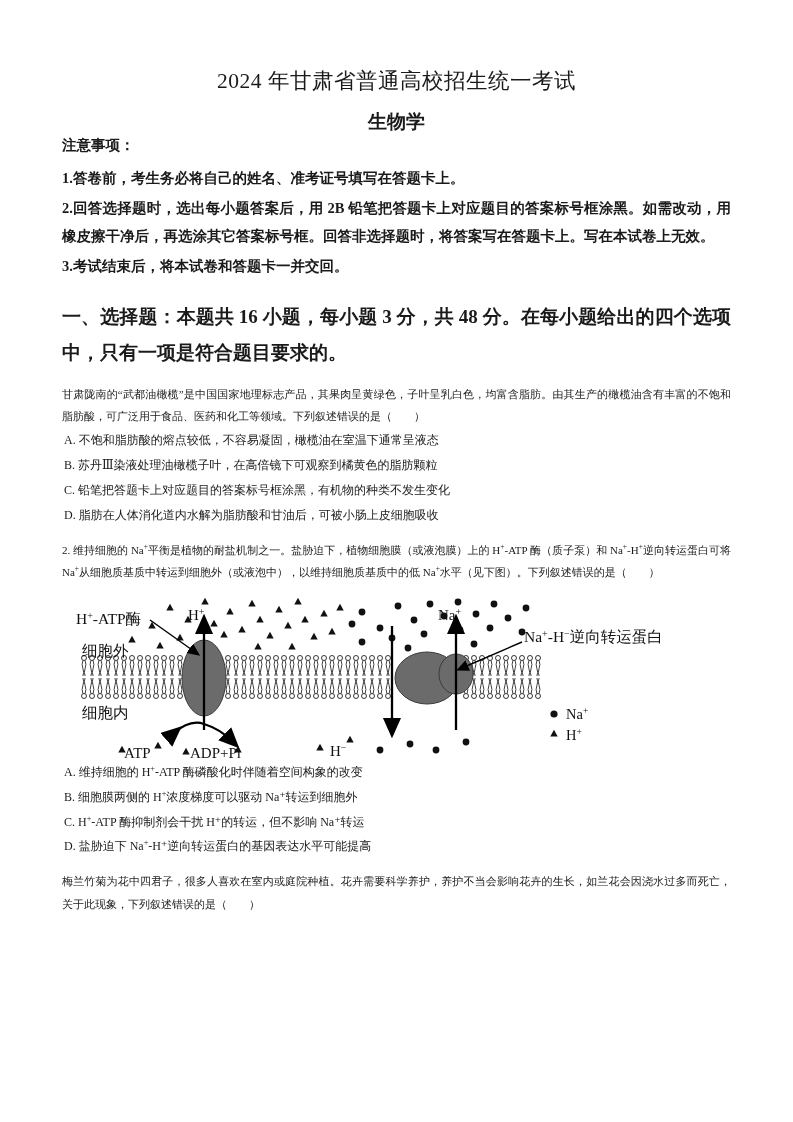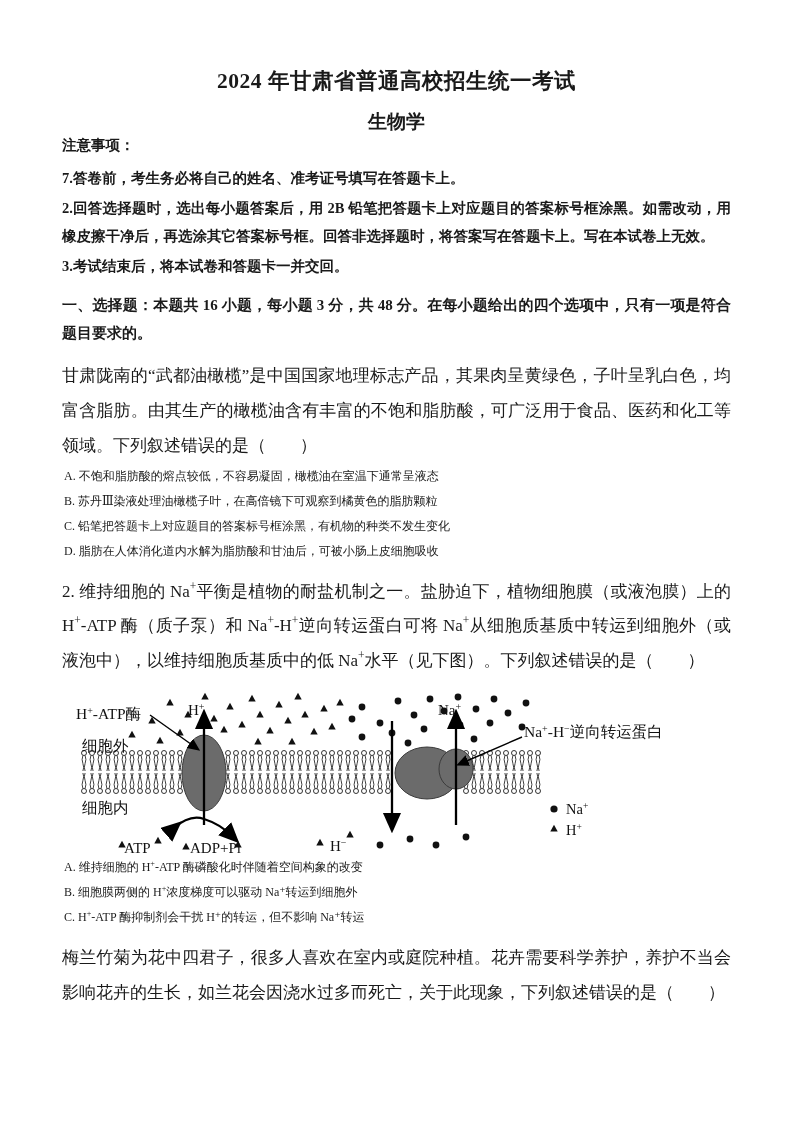--- a/index.html
+++ b/index.html
@@ -18,21 +18,21 @@
     width: 793px;
     height: 1122px;
     padding: 0 62px;
     position: relative;
   }
 
   
   .title-main {
     text-align: center;
     font-size: 21.5px;
-    font-weight: bold;
+    font-weight: normal;
     letter-spacing: 0.5px;
     margin-top: 68px;
     line-height: 1.3;
     font-family: "Liberation Serif", "DejaVu Serif", serif;
   }
   .title-sub {
     text-align: center;
     font-size: 19px;
     font-weight: bold;
     margin-top: 14px;
@@ -51,33 +51,33 @@
   .notice-item {
     font-size: 14.5px;
     font-weight: bold;
     line-height: 1.92;
     text-align: justify;
     margin-bottom: 2px;
   }
 
   
   .section-head {
-    font-size: 15px;
+    font-size: 19px;
     font-weight: bold;
     line-height: 1.92;
     text-align: justify;
-    margin-top: 10px;
+    margin-top: 18px;
   }
 
   
   .question {
     margin-top: 11px;
   }
   .q-stem {
-    font-size: 17px;
+    font-size: 11px;
     line-height: 2.05;
     text-align: justify;
     text-justify: inter-ideograph;
   }
   .q-option {
     font-size: 12px;
     line-height: 2.08;
     text-align: justify;
     padding-left: 2px;
   }
@@ -99,21 +99,21 @@
 </head>
 <body>
 
 <div class="page">
 
   <div class="title-main">2024 年甘肃省普通高校招生统一考试</div>
   <div class="title-sub">生物学</div>
 
   <div class="notice">
     <div class="notice-heading">注意事项：</div>
-    <div class="notice-item">7.答卷前，考生务必将自己的姓名、准考证号填写在答题卡上。</div>
+    <div class="notice-item">1.答卷前，考生务必将自己的姓名、准考证号填写在答题卡上。</div>
     <div class="notice-item">2.回答选择题时，选出每小题答案后，用 2B 铅笔把答题卡上对应题目的答案标号框涂黑。如需改动，用橡皮擦干净后，再选涂其它答案标号框。回答非选择题时，将答案写在答题卡上。写在本试卷上无效。</div>
     <div class="notice-item">3.考试结束后，将本试卷和答题卡一并交回。</div>
   </div>
 
   <div class="section-head">一、选择题：本题共 16 小题，每小题 3 分，共 48 分。在每小题给出的四个选项中，只有一项是符合题目要求的。</div>
 
   <div class="question">
     <div class="q-stem">甘肃陇南的“武都油橄榄”是中国国家地理标志产品，其果肉呈黄绿色，子叶呈乳白色，均富含脂肪。由其生产的橄榄油含有丰富的不饱和脂肪酸，可广泛用于食品、医药和化工等领域。下列叙述错误的是（　　）</div>
     <div class="q-option">A. 不饱和脂肪酸的熔点较低，不容易凝固，橄榄油在室温下通常呈液态</div>
     <div class="q-option">B. 苏丹Ⅲ染液处理油橄榄子叶，在高倍镜下可观察到橘黄色的脂肪颗粒</div>
@@ -342,19 +342,20 @@
           <text x="504" y="129" font-size="14.5">Na<tspan font-size="9.5" dy="-5">+</tspan></text>
           <use href="#tri" x="492" y="144"></use>
           <text x="504" y="150" font-size="14.5">H<tspan font-size="9.5" dy="-5">+</tspan></text>
         </g>
       </svg>
     </div>
 
     <div class="q-option"><span>A. 维持细胞的 H</span><sup class="sup">+</sup><span>-ATP 酶磷酸化时伴随着空间构象的改变</span></div>
     <div class="q-option"><span>B. 细胞膜两侧的 H</span><sup class="sup">+</sup><span>浓度梯度可以驱动 Na⁺转运到细胞外</span></div>
     <div class="q-option"><span>C. H</span><sup class="sup">+</sup><span>-ATP 酶抑制剂会干扰 H⁺的转运，但不影响 Na⁺转运</span></div>
+    <div class="q-option"><span>D. 盐胁迫下 Na</span><sup class="sup">+</sup><span>-H⁺逆向转运蛋白的基因表达水平可能提高</span></div>
   </div>
 
   <div class="question">
     <div class="q-stem">梅兰竹菊为花中四君子，很多人喜欢在室内或庭院种植。花卉需要科学养护，养护不当会影响花卉的生长，如兰花会因浇水过多而死亡，关于此现象，下列叙述错误的是（　　）</div>
   </div>
 
 </div>
 
 </body></html>

